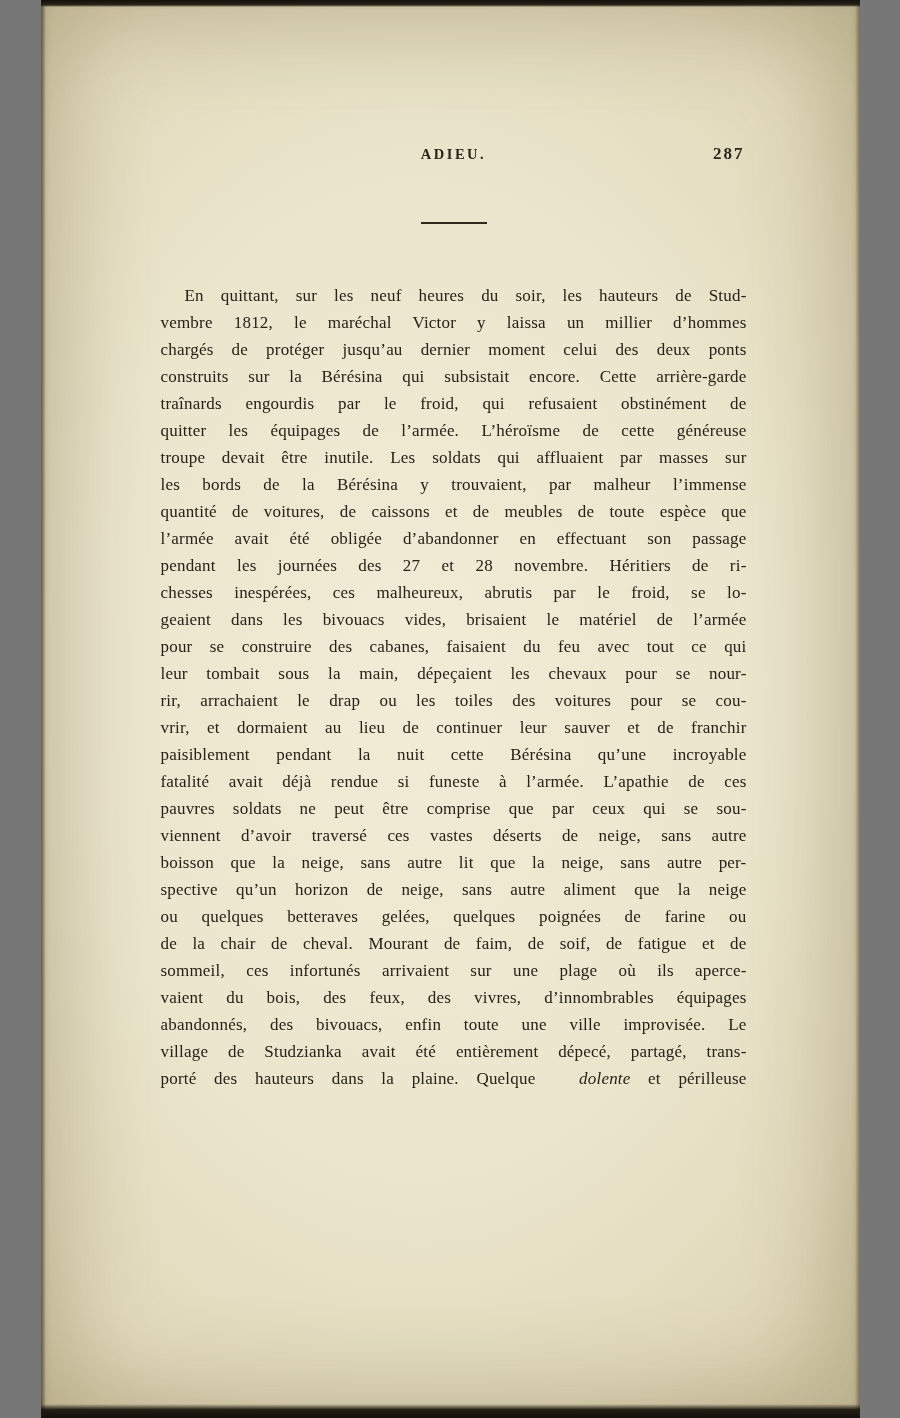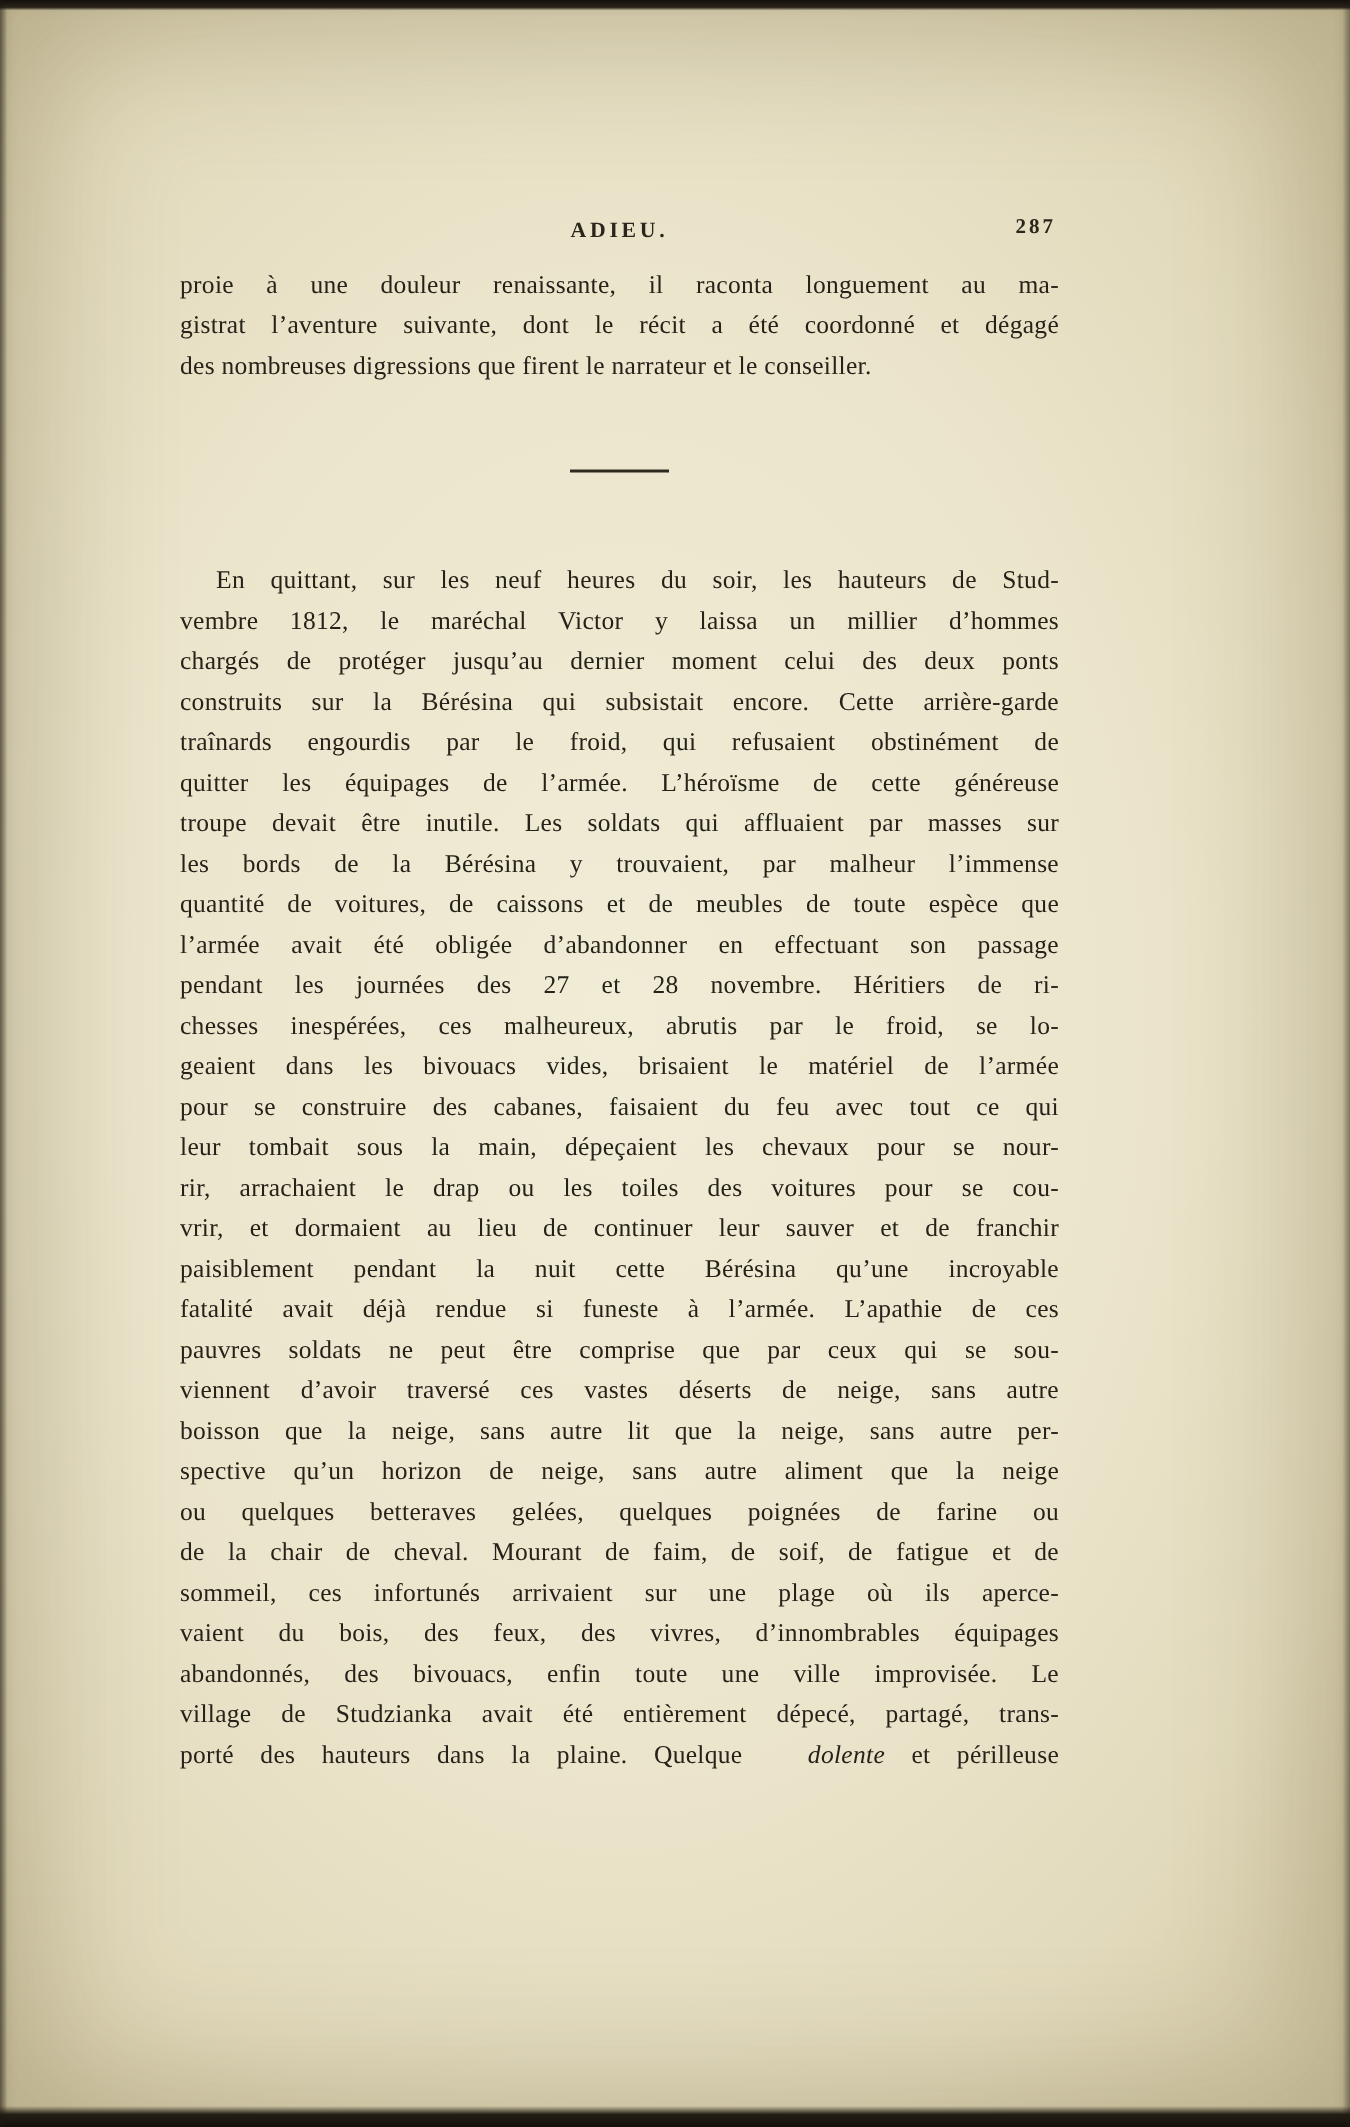--- a/index.html
+++ b/index.html
@@ -2,21 +2,21 @@
 <html><head>
 <meta charset="utf-8">
 <style>
   html, body {
     margin: 0;
     padding: 0;
     background: #777;
   }
   .page {
     position: relative;
-    width: 900px;
+    width: 819px;
     height: 1418px;
     margin: 0 auto;
     overflow: hidden;
     background:
       radial-gradient(ellipse 620px 900px at 46% 48%, #f1ecd6 0%, #ebe5cc 55%, #e2dabc 85%, #d8cfae 100%);
     box-shadow:
       inset 0 0 90px 25px rgba(110, 95, 55, 0.30),
       inset 0 0 10px rgba(45, 35, 15, 0.35);
     font-family: "Liberation Serif", "DejaVu Serif", serif;
     color: #262219;
@@ -62,21 +62,21 @@
     text-align: center;
     font-size: 14.5px;
     font-weight: bold;
     letter-spacing: 2.5px;
     color: #2b261c;
   }
   .page-number {
     position: absolute;
     right: 2px;
     top: -2px;
-    font-size: 14px;
+    font-size: 17px;
     font-weight: bold;
     letter-spacing: 2px;
     color: #2b261c;
   }
   .para {
     font-size: 17px;
     line-height: 27px;
     letter-spacing: 0.2px;
   }
   .line {
@@ -111,25 +111,20 @@
   <div class="edge-left"></div>
   <div class="edge-right"></div>
 
   <div class="content">
 
     <div class="header-row">
       <div class="running-title">ADIEU.</div>
       <div class="page-number">287</div>
     </div>
 
-    <div class="para end-left">
-        <div class="line">proie à une douleur renaissante, il raconta longuement au ma-</div>
-        <div class="line">gistrat l’aventure suivante, dont le récit a été coordonné et dégagé</div>
-        <div class="line">des nombreuses digressions que firent le narrateur et le conseiller.</div>
-      </div>
 
     <div class="divider"></div>
 
     <div class="para indented">
         <div class="line">En quittant, sur les neuf heures du soir, les hauteurs de Stud-</div>
         <div class="line">vembre 1812, le maréchal Victor y laissa un millier d’hommes</div>
         <div class="line">chargés de protéger jusqu’au dernier moment celui des deux ponts</div>
         <div class="line">construits sur la Bérésina qui subsistait encore. Cette arrière-garde</div>
         <div class="line">traînards engourdis par le froid, qui refusaient obstinément de</div>
         <div class="line">quitter les équipages de l’armée. L’héroïsme de cette généreuse</div>

